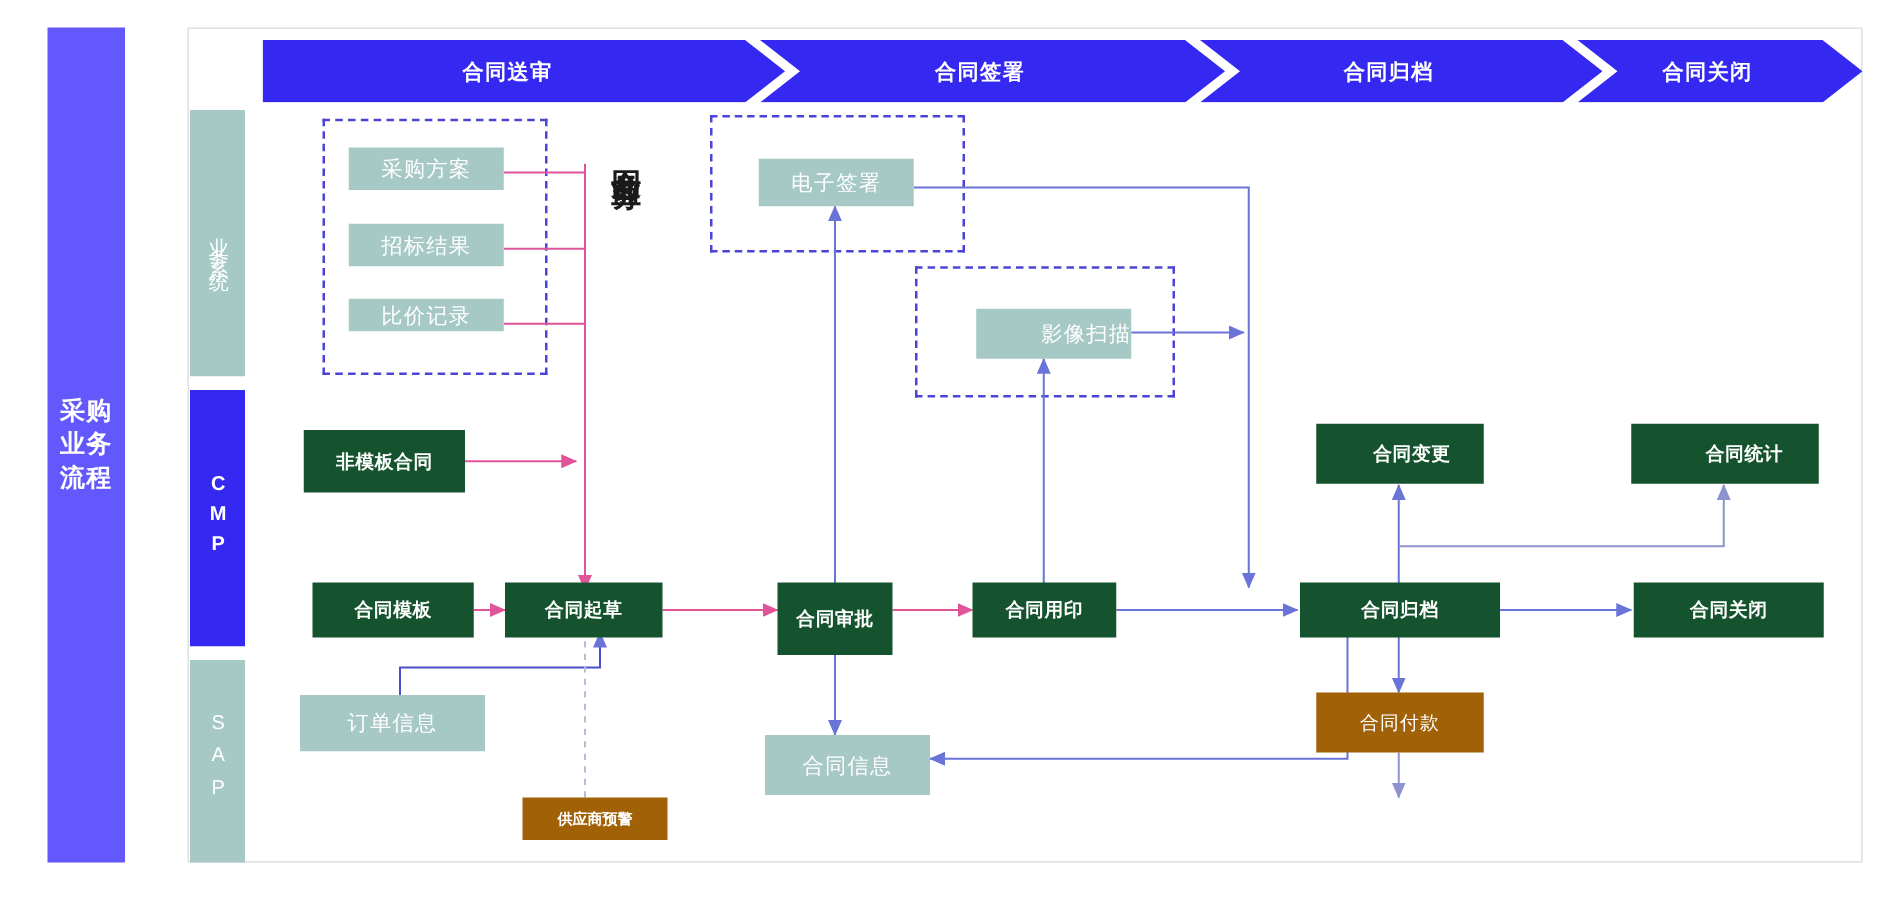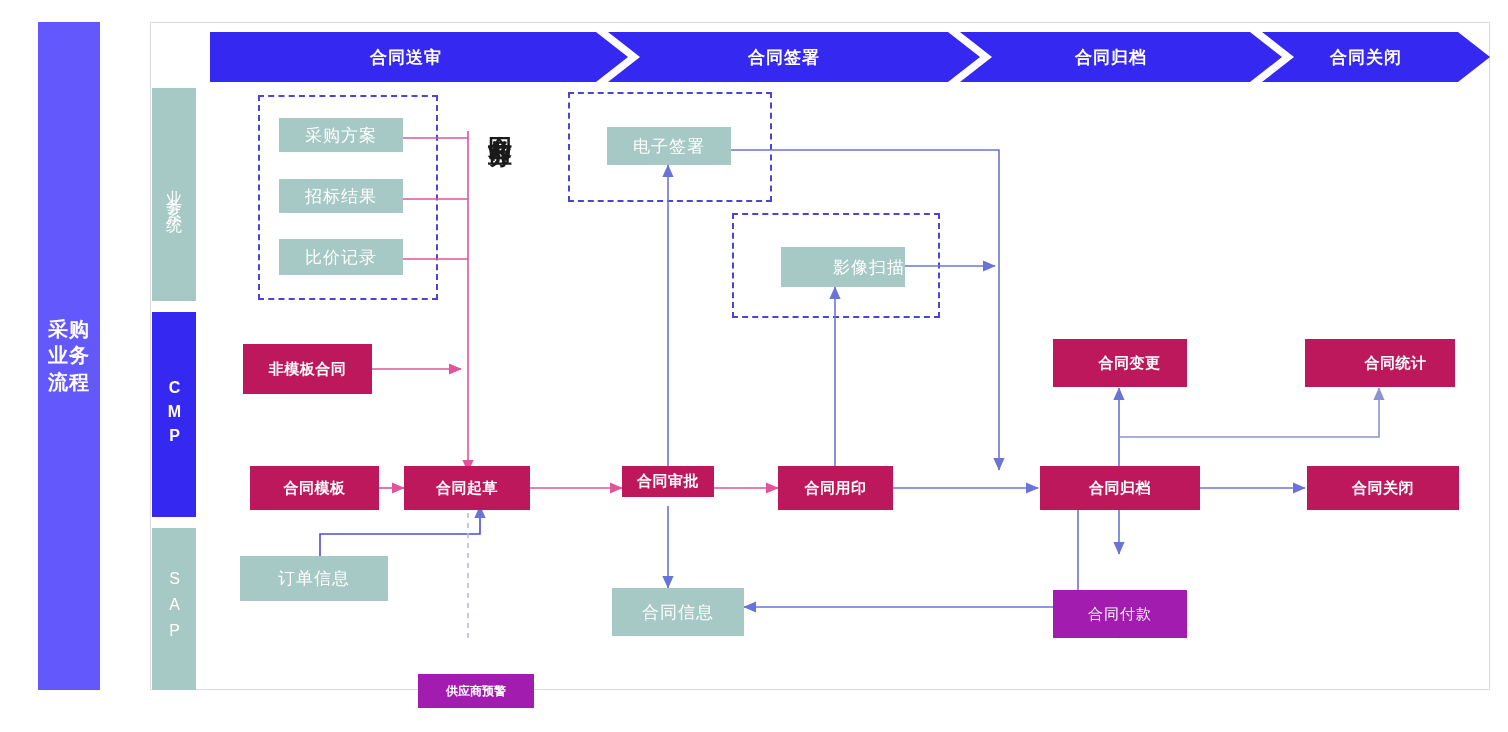--- a/index.html
+++ b/index.html
@@ -20,23 +20,23 @@
   .lane.indigo{background:#3528F0;}
   .lane.sage span{font-weight:normal;letter-spacing:9px;}
   .lane.sap span{letter-spacing:9px;font-weight:normal;}
 
   
   .chevwrap{position:absolute;left:210px;top:32px;height:62px;}
   .chev{position:absolute;top:0;height:50px;background:#3528F0;display:flex;align-items:center;justify-content:center;color:#fff;font-weight:bold;font-size:17px;letter-spacing:1px;}
 
   
   .node{position:absolute;box-sizing:border-box;display:flex;align-items:center;justify-content:center;text-align:center;color:#fff;}
-  .n-indigo{background:#be185d;font-weight:bold;font-size:15px;letter-spacing:.5px;}
+  .n-indigo{background:#14532d;font-weight:bold;font-size:15px;letter-spacing:.5px;}
   .n-sage{background:#A6C9C5;font-weight:normal;font-size:17px;letter-spacing:1px;}
-  .n-violet{background:#a21caf;font-weight:normal;font-size:15px;letter-spacing:1px;margin-top:36px;}
+  .n-violet{background:#a16207;font-weight:normal;font-size:15px;letter-spacing:1px;}
   .n-violet.small{font-size:12px;font-weight:bold;letter-spacing:0;}
 
   
   .dgroup{position:absolute;border:2px dashed #4B44D6;box-sizing:border-box;}
 
   
   .vtext{position:absolute;color:#1a1a1a;font-weight:bold;font-size:24px;writing-mode:vertical-rl;text-orientation:upright;letter-spacing:2px;line-height:1;}
 
   svg.links{position:absolute;left:0;top:0;width:1508px;height:732px;pointer-events:none;}
 </style>
@@ -140,21 +140,21 @@
   </svg>
 
   <div class="vtext" style="left:488px;top:116px;">合同前业务</div>
 
   <div class="node n-sage" style="left:279px;top:118px;width:124px;height:34px;">
     <span>采购方案</span>
     </div>
   <div class="node n-sage" style="left:279px;top:179px;width:124px;height:34px;">
     <span>招标结果</span>
     </div>
-  <div class="node n-sage" style="left:279px;top:239px;width:124px;height:36px;">
+  <div class="node n-sage" style="left:279px;top:239px;width:124px;height:26px;">
     <span>比价记录</span>
     </div>
 
   <div class="node n-sage" style="left:607px;top:127px;width:124px;height:38px;">
     <span>电子签署</span>
     </div>
 
   <div class="node n-sage" style="left:781px;top:247px;width:124px;height:40px;justify-content:flex-end;">
     <span>影像扫描</span>
     </div>
@@ -162,21 +162,21 @@
   <div class="node n-indigo" style="left:243px;top:344px;width:129px;height:50px;">
     <span>非模板合同</span>
     </div>
 
   <div class="node n-indigo" style="left:250px;top:466px;width:129px;height:44px;">
     <span>合同模板</span>
     </div>
   <div class="node n-indigo" style="left:404px;top:466px;width:126px;height:44px;">
     <span>合同起草</span>
     </div>
-  <div class="node n-indigo" style="left:622px;top:466px;width:92px;height:31px;">
+  <div class="node n-indigo" style="left:622px;top:466px;width:92px;height:58px;">
     <span>合同审批</span>
     </div>
   <div class="node n-indigo" style="left:778px;top:466px;width:115px;height:44px;">
     <span>合同用印</span>
     </div>
   <div class="node n-indigo" style="left:1040px;top:466px;width:160px;height:44px;">
     <span>合同归档</span>
     </div>
   <div class="node n-indigo" style="left:1307px;top:466px;width:152px;height:44px;">
     <span>合同关闭</span>

